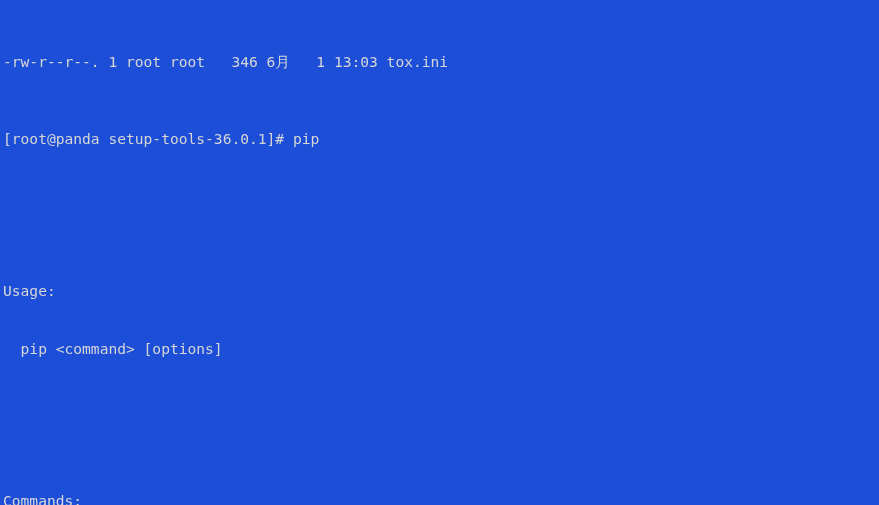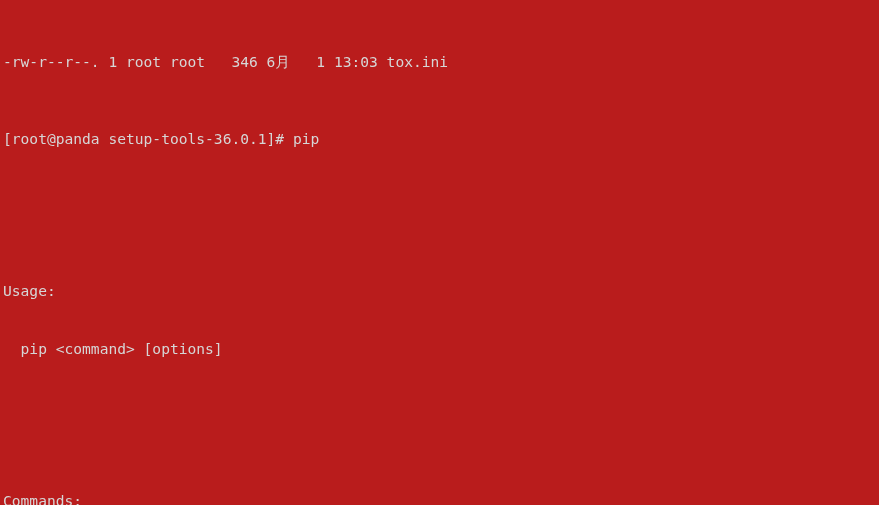--- a/index.html
+++ b/index.html
@@ -11,21 +11,21 @@
   body {
     width: 879px;
     height: 505px;
     overflow: hidden;
     font-family: "DejaVu Sans Mono", "Liberation Mono", monospace;
   }
   #terminal {
     position: relative;
     width: 879px;
     height: 505px;
-    background: #b91c1c;
+    background: #1d4ed8;
     overflow: hidden;
   }
   
   #screen {
     position: absolute;
     left: 3px;
     top: -5px;
     width: 900px;
     font-size: 14.6px;
     line-height: 19.1px;

